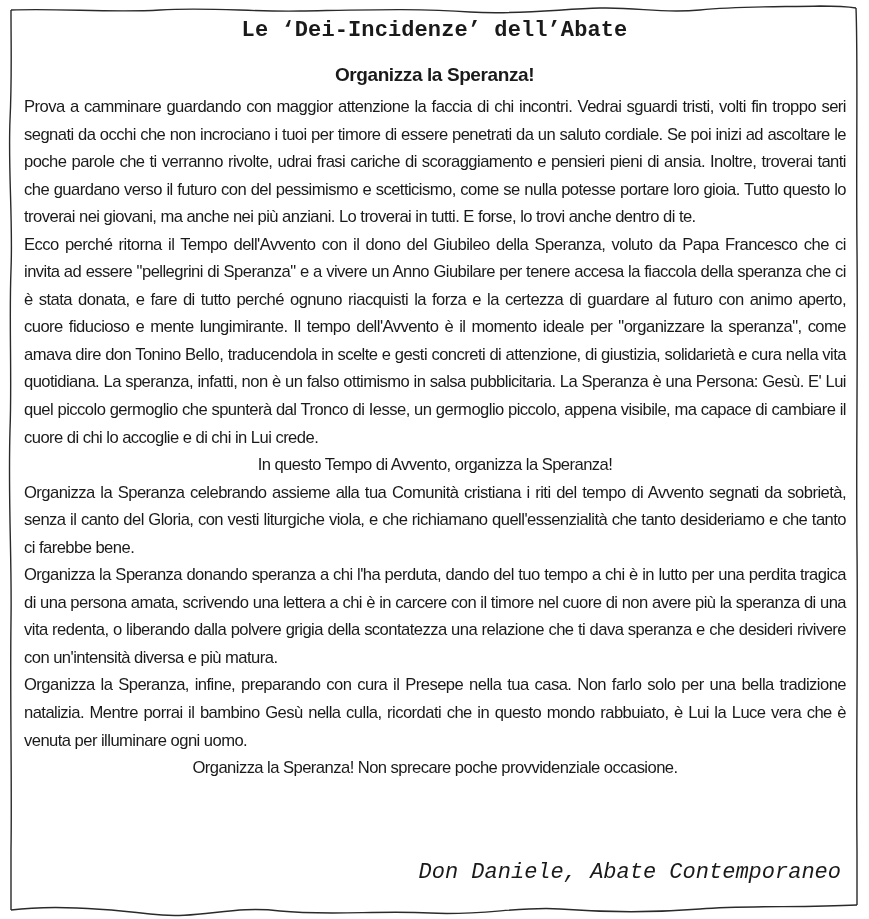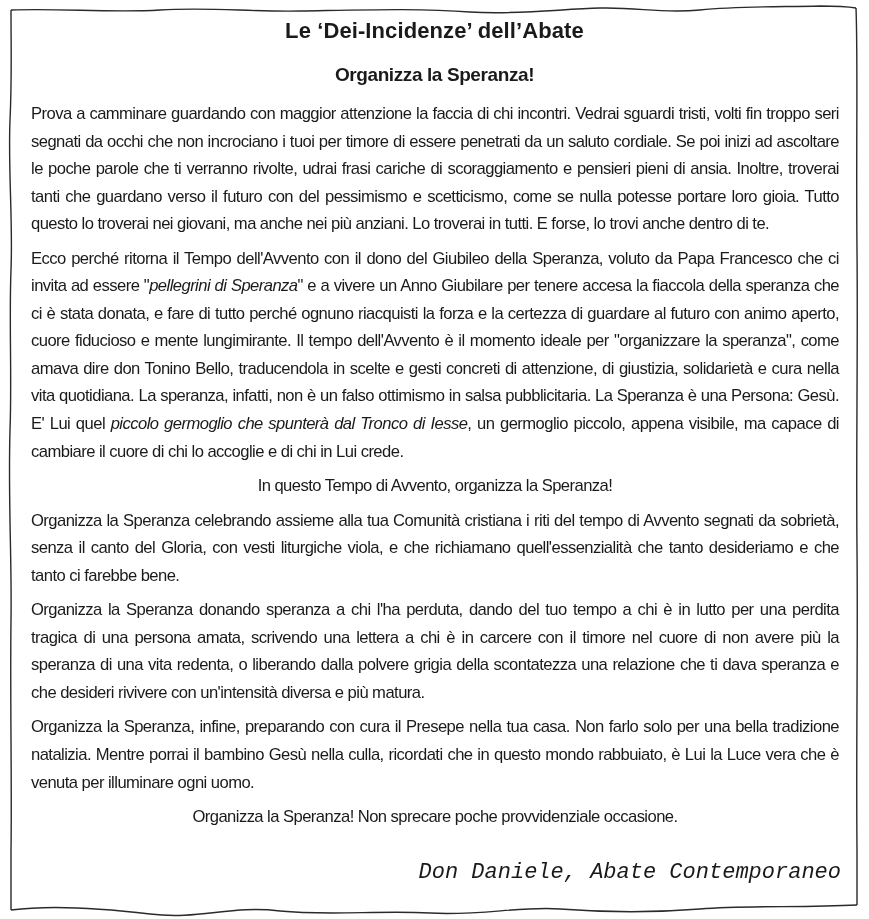--- a/index.html
+++ b/index.html
@@ -18,21 +18,21 @@
     position: absolute;
     left: 0; top: 0;
     width: 869px; height: 919px;
     pointer-events: none;
   }
   .title {
     position: absolute;
     left: 0; width: 869px;
     top: 18px;
     text-align: center;
-    font-family: Liberation Sans, sans-serif;
+    font-family: Liberation Mono, monospace;
     font-weight: bold;
     font-size: 22px;
     letter-spacing: 0.1px;
   }
   .subtitle {
     position: absolute;
     left: 0; width: 869px;
     top: 64px;
     text-align: center;
     font-family: "Liberation Sans", sans-serif;
@@ -45,24 +45,24 @@
     left: 24px;
     top: 93px;
     width: 822px;
     font-family: "Liberation Sans", sans-serif;
     font-size: 16.6px;
     line-height: 27.55px;
     letter-spacing: -0.55px;
     text-align: justify;
   }
   .body p {
-    margin: 7px;
+    margin: 0;
   }
   .body p.last-left { text-align: center; }
-  .body p .it { font-style: italic; }
+  .body p .it { }
   .body p .bd { font-weight: normal; }
   .signature {
     position: absolute;
     right: 28px;
     top: 860px;
     font-family: Liberation Mono, monospace;
     font-style: italic;
     font-size: 22px;
   }
 </style>

